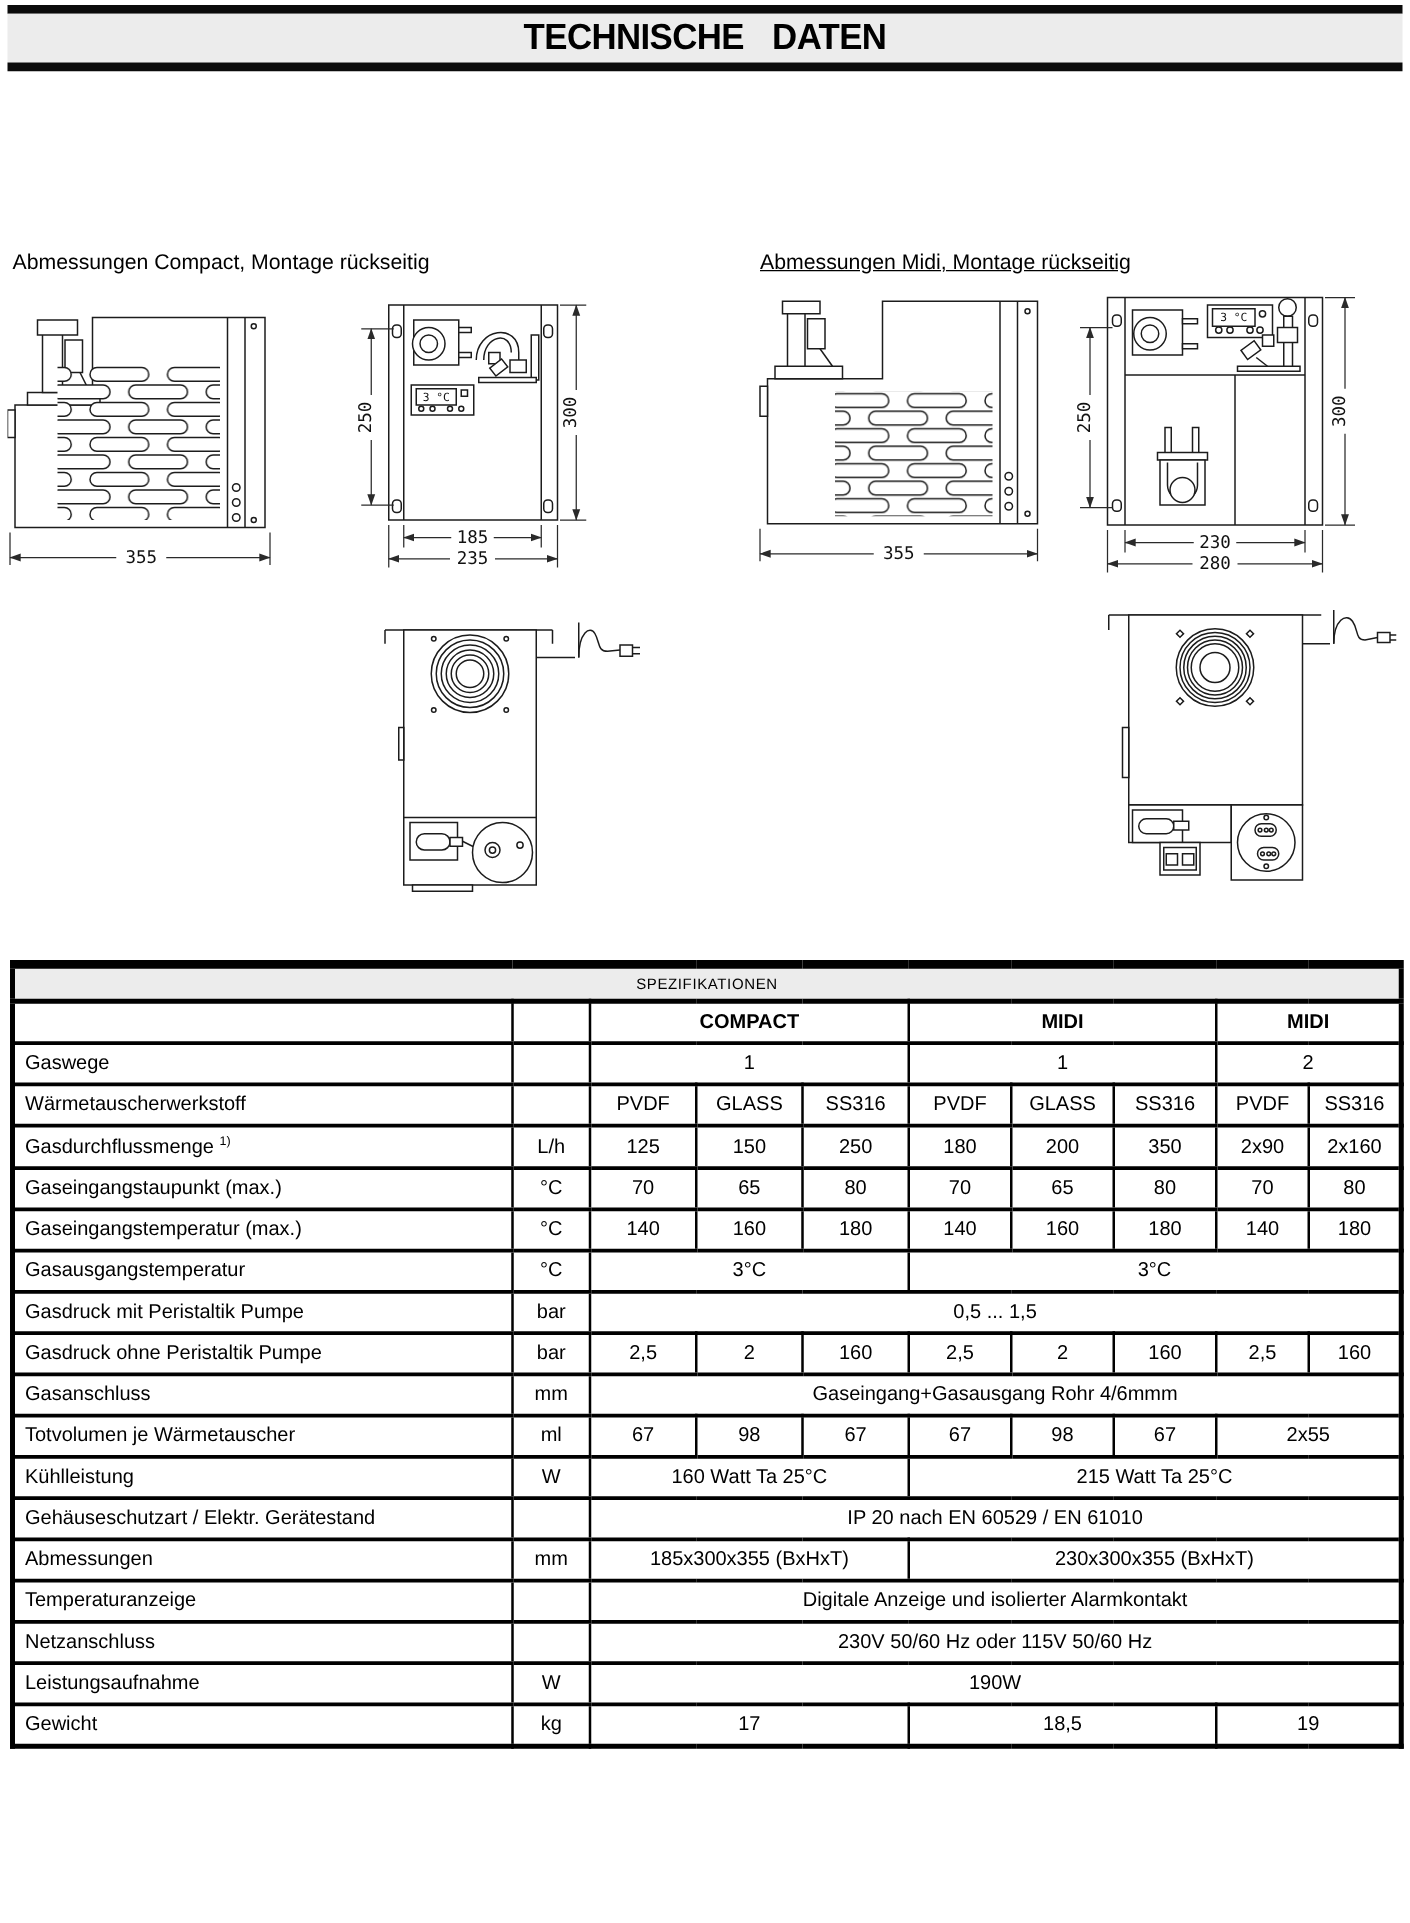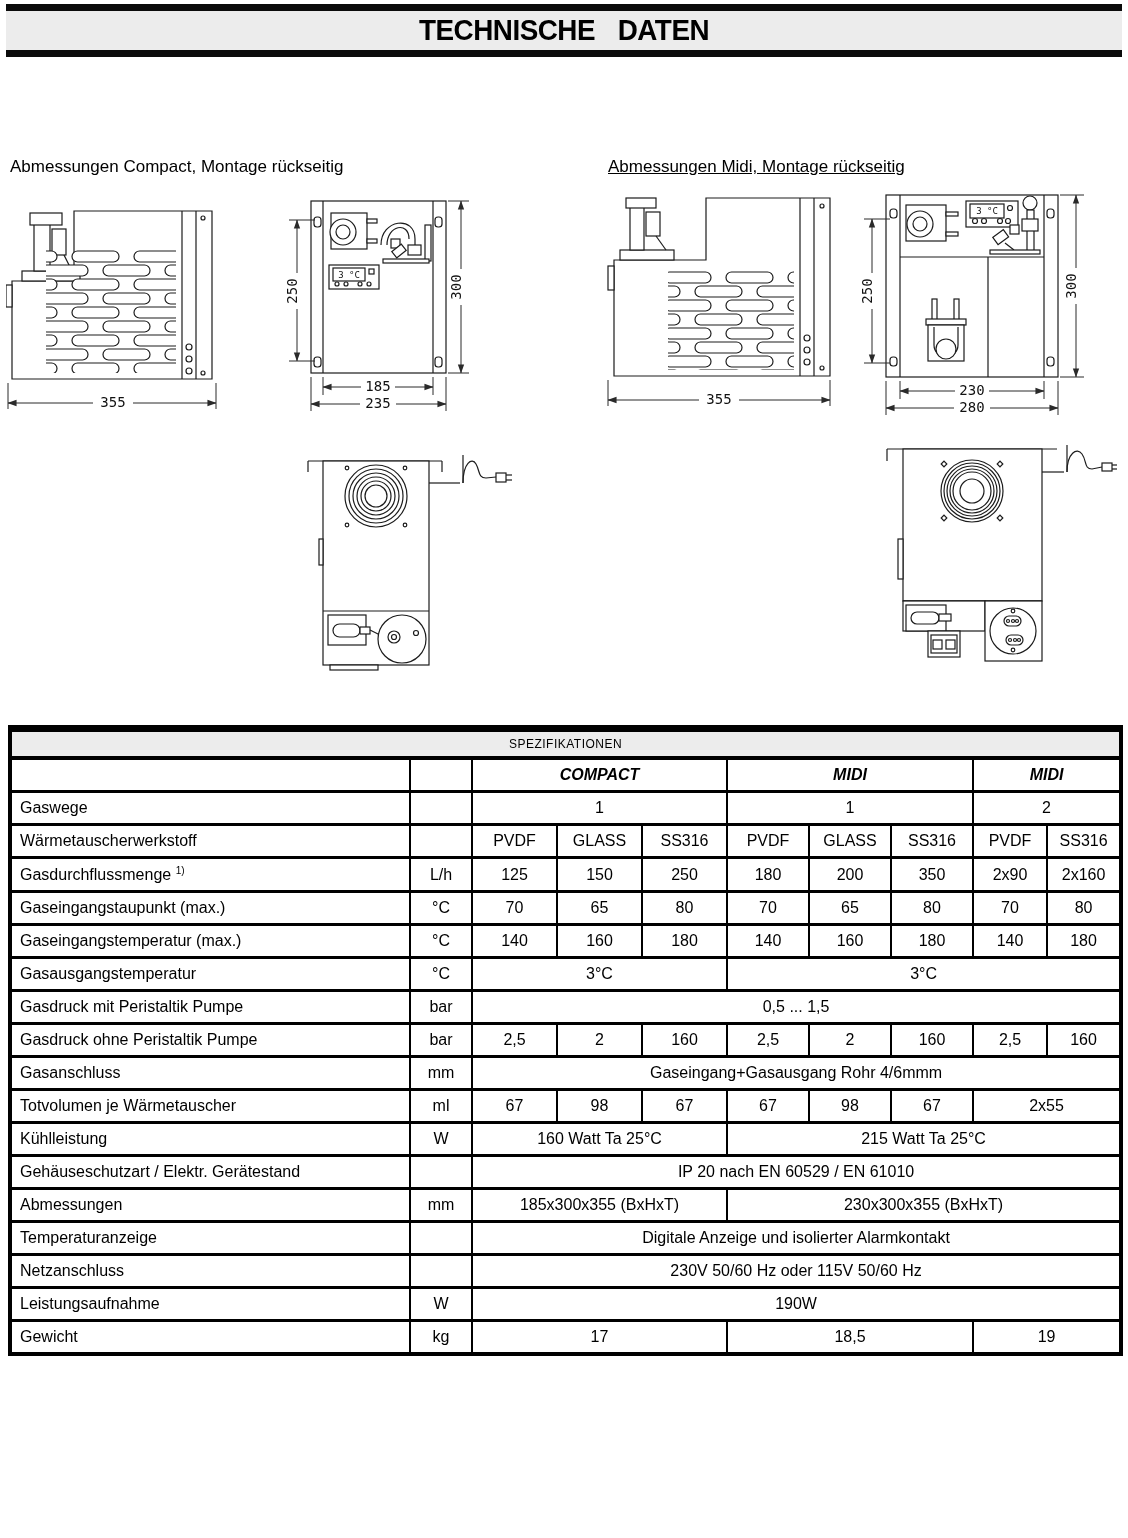--- a/index.html
+++ b/index.html
@@ -2,21 +2,21 @@
 <html><head>
 <meta charset="utf-8">
 <title>Technische Daten</title>
 <style>
   html,body{margin:0;padding:0;background:#fff;}
   body{width:1128px;height:1538px;font-family:"Liberation Sans",sans-serif;color:#000;position:relative;overflow:hidden;}
   .banner{margin:4px 6px 0 6px;}
   .banner .bar{height:7px;background:#0b0b0b;}
   .banner .band{background:#ececec;padding:2px 0;}
   .banner h1{margin:1px 0;text-align:center;font-size:29px;font-weight:bold;letter-spacing:-0.5px;word-spacing:16px;transform:scaleX(0.96);}
-  .drawings{position:relative;height:668px;}
+  .drawings{position:relative;height:668px;margin-top:43px;}
   .caption{position:absolute;font-size:17px;white-space:nowrap;}
   #cap-compact{left:10px;top:100px;}
   #cap-midi{left:608px;top:100px;text-decoration:underline;}
   .dwg{position:absolute;}
   #dwg-compact-side{left:6px;top:136px;}
   #dwg-compact-front{left:283px;top:130px;}
   #dwg-midi-side{left:598px;top:129px;}
   #dwg-midi-front{left:860px;top:130px;}
   #dwg-compact-bottom{left:300px;top:390px;}
   #dwg-midi-bottom{left:862px;top:382px;}
@@ -24,21 +24,21 @@
   .fw{stroke:#1c1c1c;stroke-width:1.2;fill:#fff;}
   .dim{stroke:#2a2a2a;stroke-width:1;marker-start:url(#dimarr);marker-end:url(#dimarr);}
   .ext{stroke:#2a2a2a;stroke-width:1;}
   .dimtxt{font-family:"DejaVu Sans Mono",monospace;font-size:14px;fill:#111;text-anchor:middle;}
   .halo{fill:#fff;}
   .readout{font-family:"DejaVu Sans Mono",monospace;font-size:9px;fill:#111;text-anchor:middle;}
   .spec-table{border-collapse:collapse;table-layout:fixed;width:1112px;margin:0 0 0 8px;font-size:16px;}
   .spec-table td{border:2px solid #000;border-top-width:3px;border-bottom-width:3px;padding:6px 3px;text-align:center;overflow:hidden;white-space:nowrap;}
   .spec-table{border:4px solid #000;border-top:7px solid #000;}
   .spec-table .title-row td{background:#ececec;border-left:0;border-right:0;border-top:0;border-bottom:4px solid #000;font-size:12px;letter-spacing:0.5px;padding:5px 0;}
-  .spec-table .head-row td{font-weight:bold;font-style:italic;}
+  .spec-table .head-row td{font-weight:bold;}
   .spec-table td.lbl{text-align:left;padding-left:8px;}
   sup{font-size:10px;}
 </style>
 </head>
 <body>
 
 <svg width="0" height="0" style="position:absolute" aria-hidden="true">
   <defs>
     <marker id="dimarr" viewBox="0 0 10 10" refX="9.5" refY="5" markerWidth="9" markerHeight="9" markerUnits="userSpaceOnUse" orient="auto-start-reverse">
       <path d="M0,1.5 L10,5 L0,8.5 Z" fill="#2a2a2a"></path>

